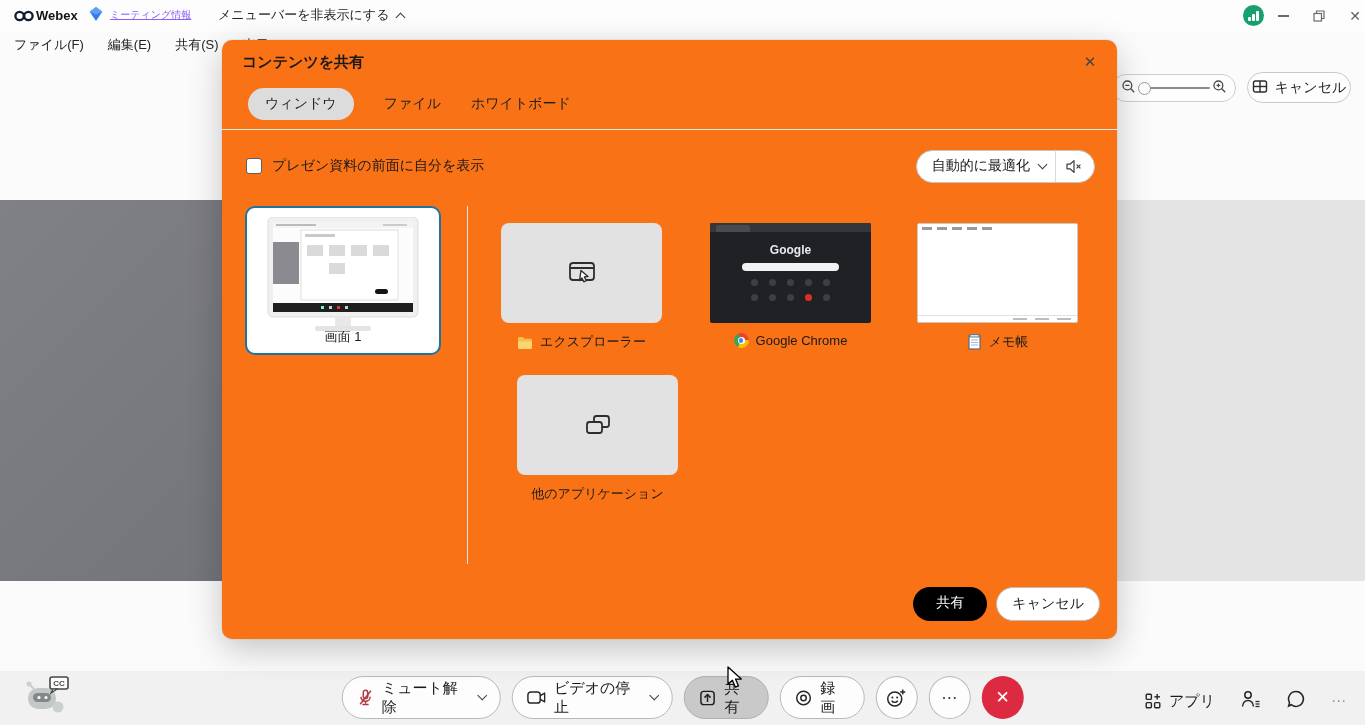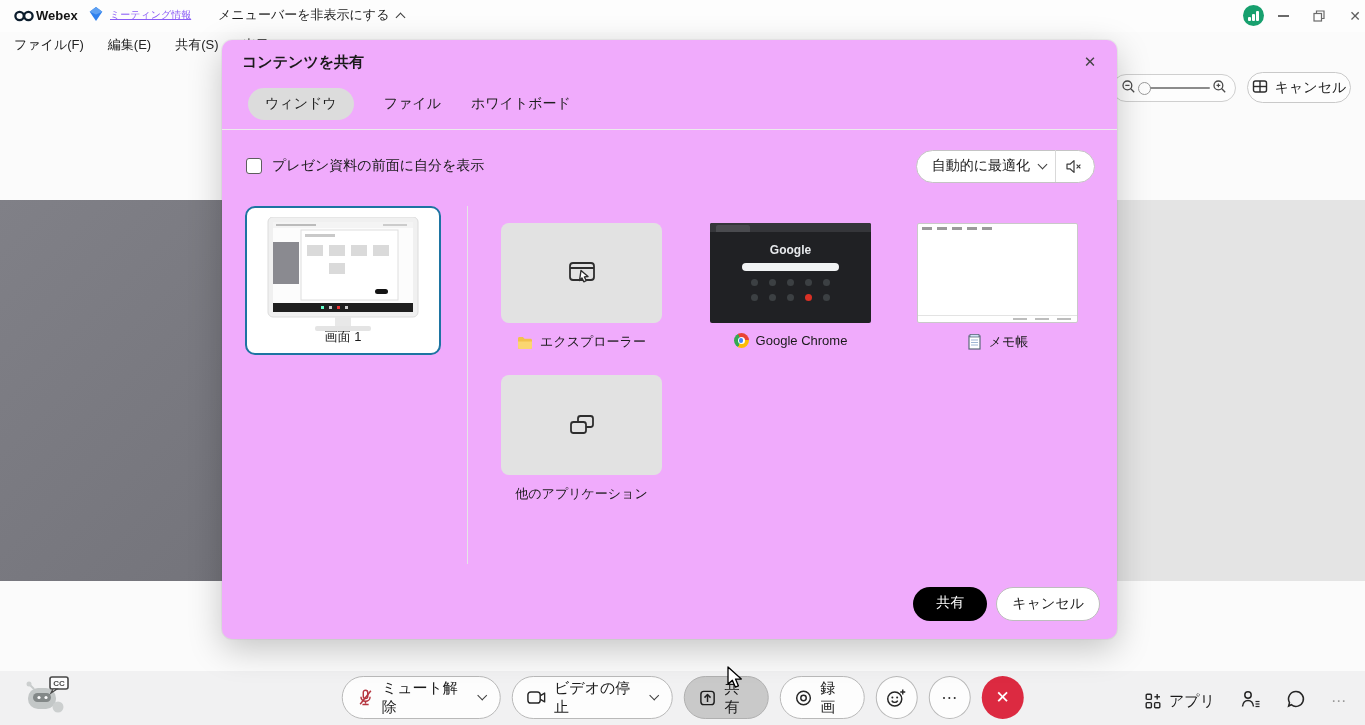--- a/index.html
+++ b/index.html
@@ -28,41 +28,41 @@
   .stage-right { position:absolute; left:1117px; top:200px; width:248px; height:381px; background:#e4e4e4; }
 
   
   .zoom-pill { position:absolute; left:1112px; top:74px; width:124px; height:28px; border:1px solid #cfcfcf; border-radius:15px; background:#fdfdfd; display:flex; align-items:center; padding:0 8px; z-index:5; }
   .zoom-slider { flex:1; display:flex; align-items:center; margin:0 2px; }
   .zoom-knob { width:13px; height:13px; border-radius:50%; border:1px solid #9a9a9a; background:#fdfdfd; }
   .zoom-track { flex:1; height:1.6px; background:#8b8b8b; margin-left:-1px; border-radius:1px; }
   .layout-btn { position:absolute; left:1247px; top:72px; width:104px; height:31px; border:1px solid #c9c9c9; border-radius:16px; background:#fdfdfd; display:flex; align-items:center; justify-content:center; gap:7px; font-size:14px; }
 
   
-  .dialog { position:absolute; left:222px; top:40px; width:895px; height:599px; background:#f0abfc; border-radius:10px; box-shadow:0 10px 34px rgba(0,0,0,.22), 0 0 0 1px rgba(0,0,0,.04); z-index:50; }
+  .dialog { position:absolute; left:222px; top:40px; width:895px; height:599px; background:#f97316; border-radius:10px; box-shadow:0 10px 34px rgba(0,0,0,.22), 0 0 0 1px rgba(0,0,0,.04); z-index:50; }
   .dlg-title { position:absolute; left:20px; top:13px; font-size:15px; font-weight:bold; }
   .dlg-close { position:absolute; right:14px; top:9px; width:26px; height:26px; display:flex; align-items:center; justify-content:center; font-size:15px; color:#444; }
   .dlg-tabs { position:absolute; left:26px; top:48px; display:flex; align-items:center; gap:30px; }
   .tab { font-size:14px; color:#1f1f1f; padding:7px 0; }
   .tab.active { background:#dcdcdc; border-radius:17px; padding:7px 17px; }
   .dlg-tabline { position:absolute; left:0; right:0; top:89px; border-bottom:1px solid #ececec; }
   .dlg-options { position:absolute; left:24px; right:22px; top:108px; height:36px; display:flex; align-items:center; justify-content:space-between; }
   .chk-group { display:flex; align-items:center; gap:10px; font-size:14px; }
   .checkbox { width:16px; height:16px; border:1.5px solid #5e5e5e; border-radius:3px; background:#fff; }
   .optimize-pill { display:flex; align-items:center; height:33px; border:1px solid #c4c4c4; border-radius:17px; background:#fff; }
   .optimize-label { font-size:14px; padding:0 9px 0 15px; }
   .optimize-div { width:1px; height:32px; background:#d9d9d9; margin-left:9px; }
   .optimize-speaker { padding:0 11px 0 9px; display:flex; align-items:center; }
 
   
   .screen-card { position:absolute; left:23px; top:166px; width:196px; height:149px; border:2px solid #1d74a2; border-radius:10px; background:#fff; }
   .screen-label { position:absolute; left:0; right:0; bottom:7px; text-align:center; font-size:13px; color:#1a1a1a; }
   .v-divider { position:absolute; left:245px; top:166px; width:1px; height:358px; background:#e5e5e5; }
   .win-card { position:absolute; width:161px; }
-  .wc-1 { left:279px; top:183px; } .wc-2 { left:488px; top:183px; } .wc-3 { left:695px; top:183px; } .wc-4 { left:279px; top:335px; }
+  .wc-1 { left:279px; top:183px; } .wc-2 { left:488px; top:183px; } .wc-3 { left:695px; top:183px; } .wc-4 { left:295px; top:335px; }
   .thumb { width:161px; height:100px; border-radius:8px; display:flex; align-items:center; justify-content:center; overflow:hidden; }
   .thumb.placeholder { background:#e2e2e2; }
   .thumb.chrome-shot { background:#202124; border-radius:2px; display:block; position:relative; }
   .thumb.notepad-shot { background:#fff; border:1px solid #c9c9c9; border-radius:2px; display:block; position:relative; }
   .win-label { margin-top:10px; display:flex; align-items:center; justify-content:center; gap:7px; font-size:13px; color:#1a1a1a; }
   .dlg-footer { position:absolute; right:17px; bottom:18px; display:flex; gap:9px; }
   .btn-share { background:#000; color:#fff; border-radius:19px; font-size:14px; padding:7px 23px; }
   .btn-cancel { background:#fff; color:#1a1a1a; border:1px solid #bdbdbd; border-radius:19px; font-size:14px; padding:7px 15px; }
 
   

